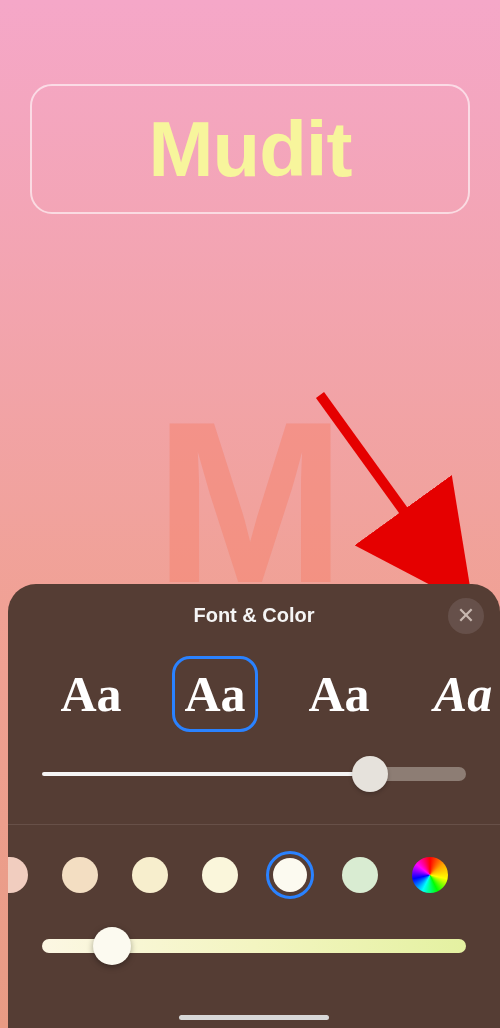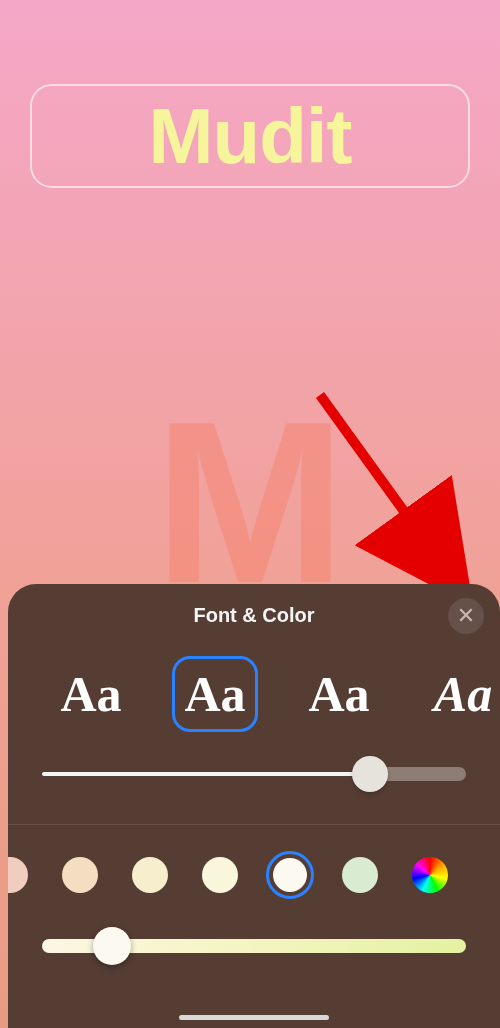--- a/index.html
+++ b/index.html
@@ -11,21 +11,21 @@
       position: relative;
       background: linear-gradient(to bottom, #f5a7c8 0%, #f0a194 60%, #e89b84 100%);
     }
     
     
     .text-frame {
       position: absolute;
       top: 84px;
       left: 30px;
       right: 30px;
-      height: 104px;
+      height: 130px;
       border: 2px solid rgba(255,255,255,0.6);
       border-radius: 22px;
       display: flex;
       align-items: center;
       justify-content: center;
     }
     .text-label {
       font-size: 78px;
       font-weight: 800;
       color: #f7f59c;

